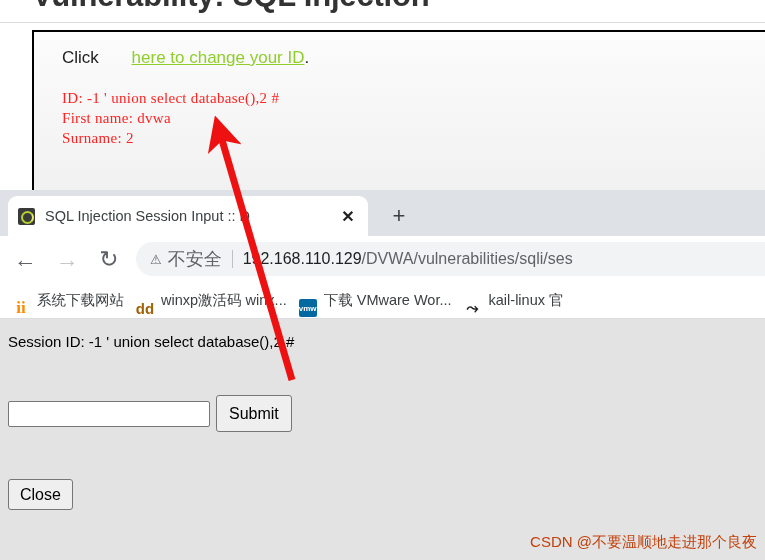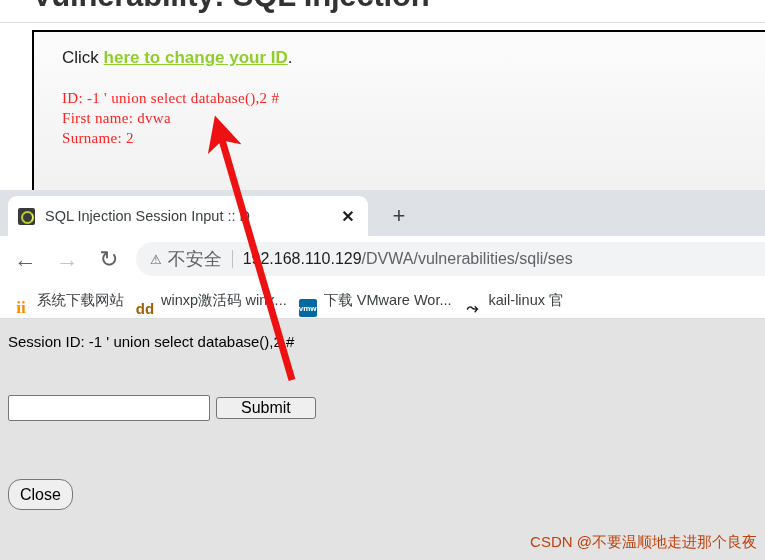--- a/index.html
+++ b/index.html
@@ -60,22 +60,23 @@
   .dvwa-click {
     position: absolute;
     left: 28px;
     top: 16px;
     font-size: 17px;
     color: #222222;
     white-space: nowrap;
   }
   .dvwa-link {
     color: #8fce2b;
-    font-weight: bold;
+    font-weight: normal;
     text-decoration: underline;
+    margin-left: 28px;
   }
   .dvwa-pre {
     position: absolute;
     left: 28px;
     top: 56px;
     font-family: "Liberation Serif", serif;
     font-size: 15px;
     color: #ff2222;
     line-height: 20px;
     white-space: pre;
@@ -306,40 +307,40 @@
     border: 1px solid #767676;
     background: #ffffff;
     border-radius: 2px;
     font-size: 14px;
     padding: 0 3px;
     box-sizing: border-box;
     font-family: "Liberation Sans", sans-serif;
   }
   .submit-btn {
     margin-left: 6px;
-    height: 22px;
-    padding: 0 24px;
+    height: 37px;
+    padding: 0 12px;
     font-size: 16px;
     background: #efefef;
     border: 1px solid #767676;
     border-radius: 3px;
     color: #000000;
     cursor: pointer;
     font-family: "Liberation Sans", sans-serif;
   }
   .close-btn {
     position: absolute;
     left: 8px;
     top: 160px;
     height: 31px;
     padding: 0 11px;
     font-size: 16px;
     background: #efefef;
     border: 1px solid #767676;
-    border-radius: 13px;
+    border-radius: 3px;
     color: #000000;
     cursor: pointer;
     font-family: "Liberation Sans", sans-serif;
   }
   .watermark {
     position: absolute;
     right: 8px;
     bottom: 8px;
     font-size: 15px;
     color: #c2410c;

